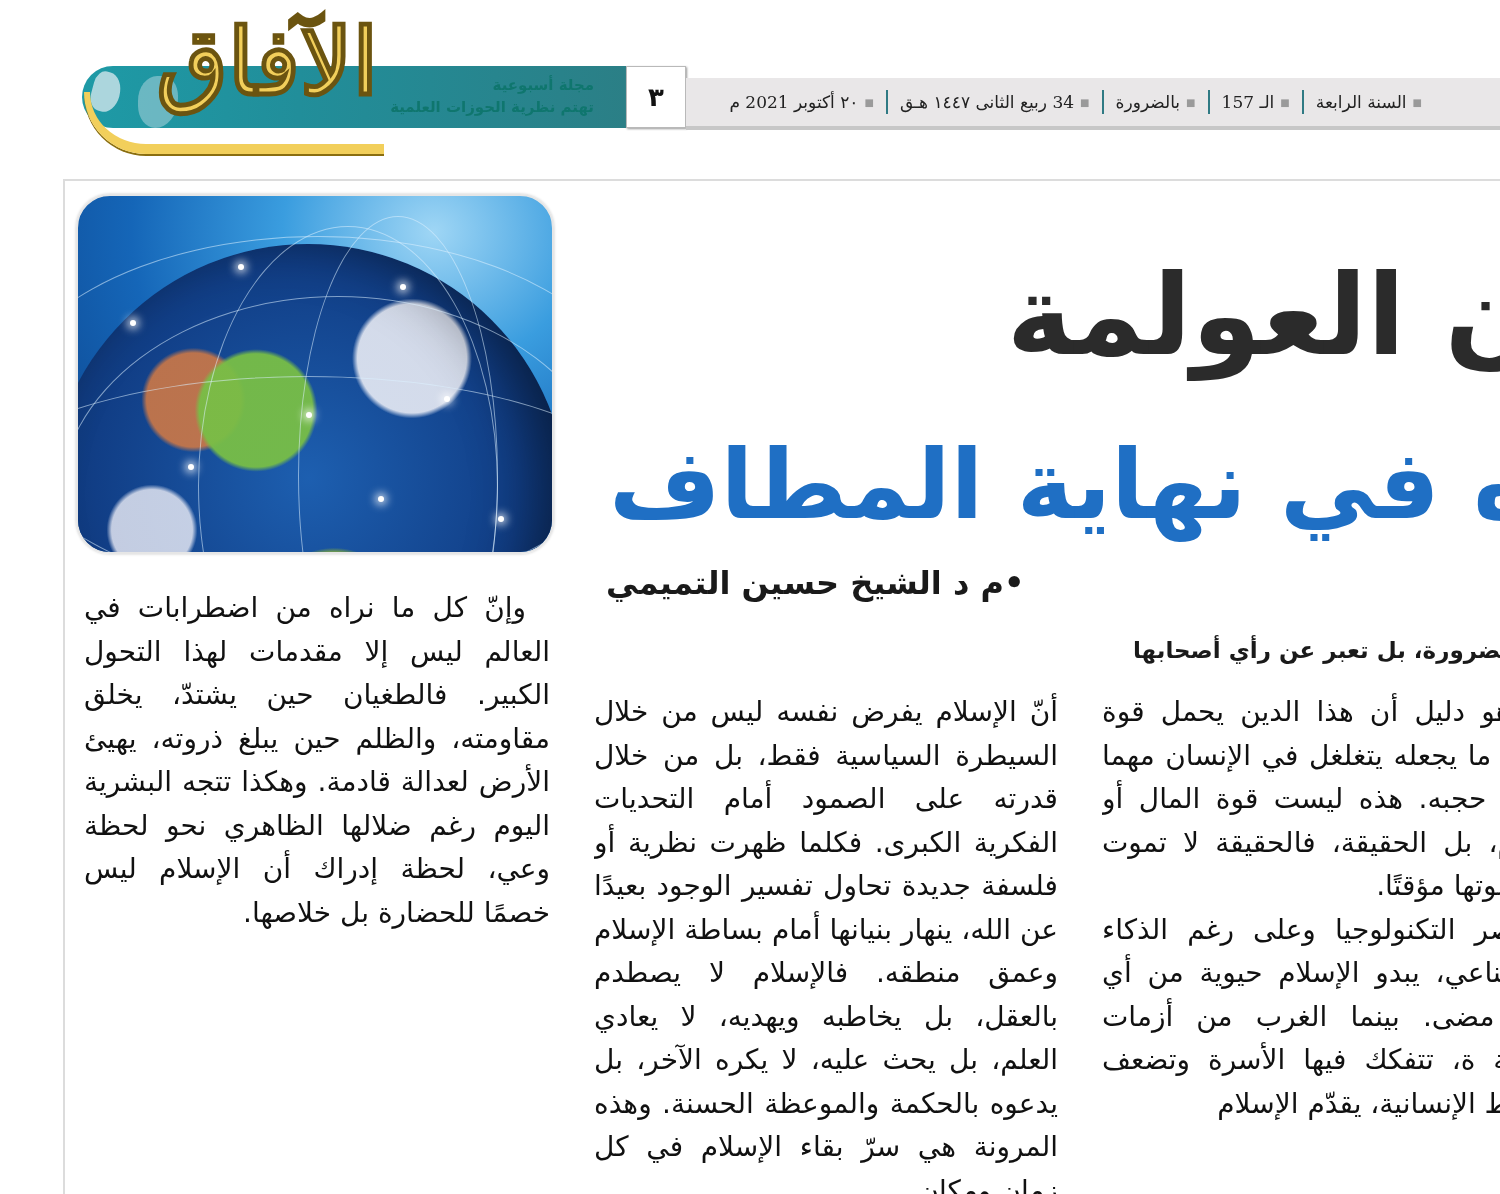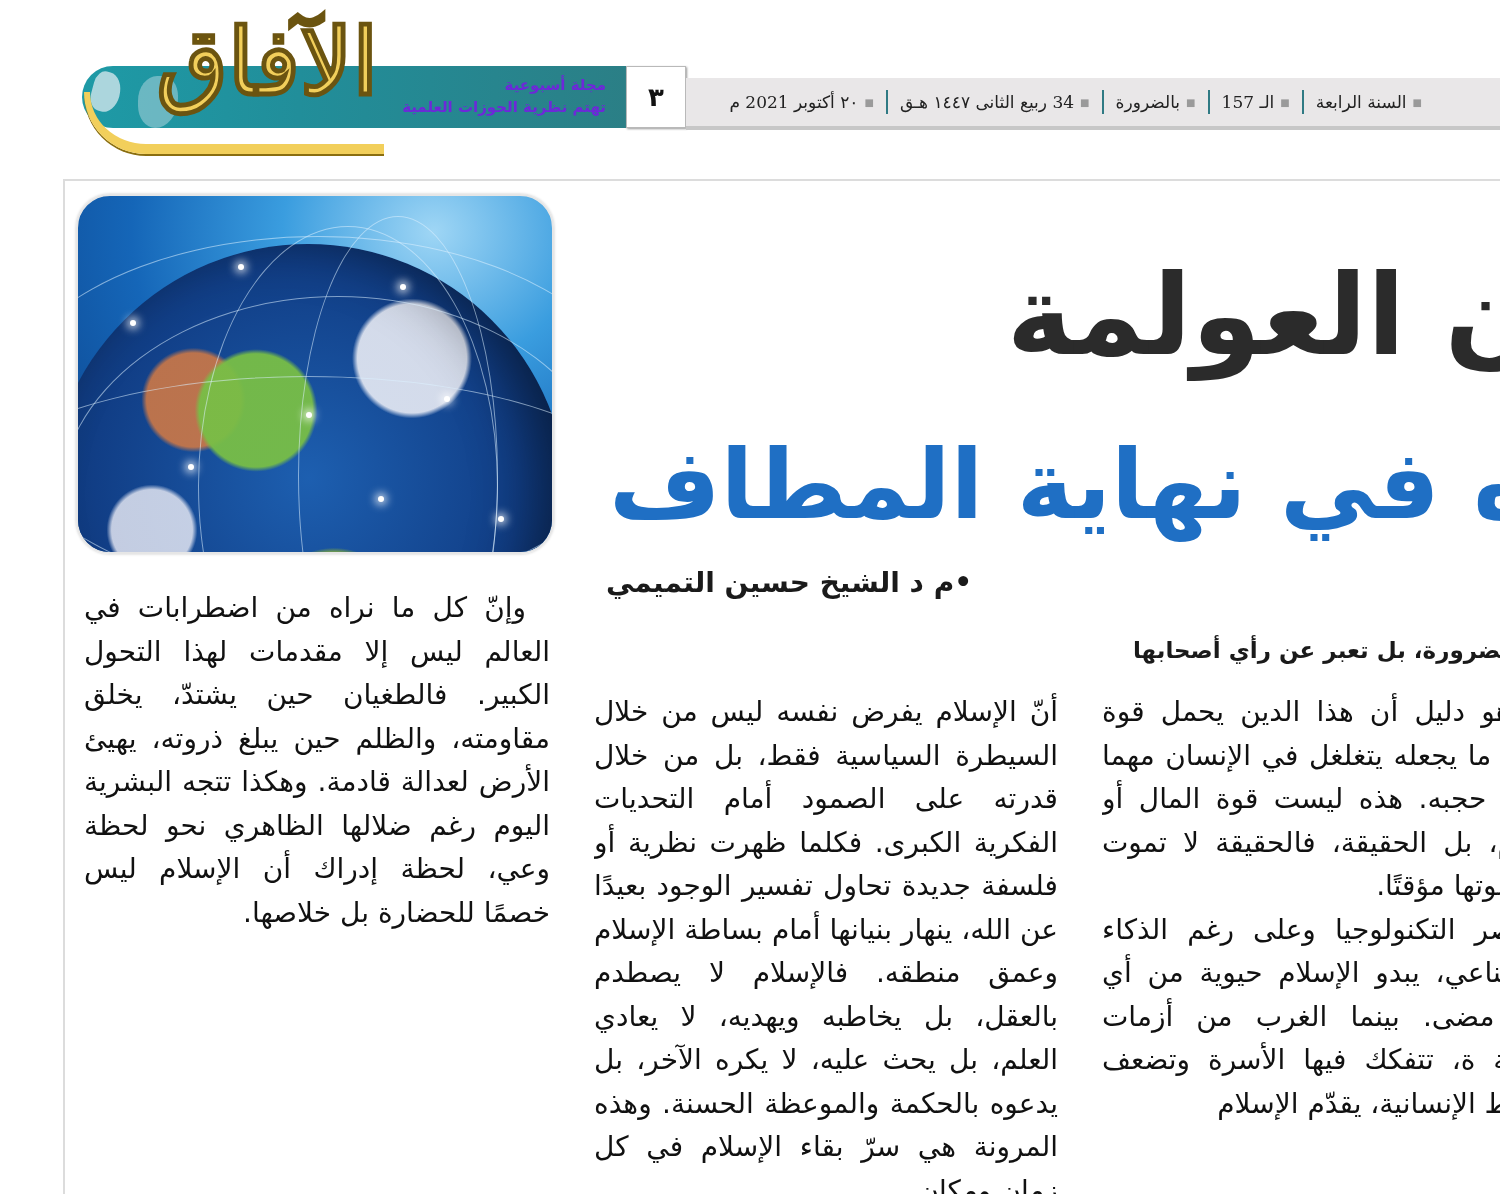--- a/index.html
+++ b/index.html
@@ -29,22 +29,22 @@
     border-radius: 0 0 0 120px;
     box-shadow: 0 2px 0 #8a6e10;
   }
   .logo-word {
     position: absolute; left: 228px; top: -8px; width: 150px; height: 140px;
     font-family: "DejaVu Serif", serif; font-weight: bold; font-size: 92px; line-height: 140px;
     color: #f2cf5b; text-align: center; direction: rtl;
     -webkit-text-stroke: 2px #6b5410;
   }
   .logo-tagline {
-    position: absolute; left: 388px; top: 74px; width: 218px; direction: rtl; text-align: right;
-    color: #6d28d9; font-weight: bold; font-size: 15px; line-height: 22px;
+    position: absolute; left: 376px; top: 74px; width: 218px; direction: rtl; text-align: right;
+    color: #0f766e; font-weight: bold; font-size: 15px; line-height: 22px;
   }
   .page-num {
     position: absolute; left: 626px; top: 66px; width: 60px; height: 62px;
     background: #ffffff; border: 1px solid #b9b9b9; box-shadow: 1px 1px 2px #999;
     font-weight: bold; font-size: 26px; line-height: 60px; text-align: center; color: #111;
   }
   .info-bar {
     position: absolute; left: 686px; top: 78px; width: 814px; height: 52px;
     background: #e9e7e8; border-bottom: 4px solid #c7c7c7;
     direction: rtl; display: flex; align-items: center; padding-right: 66px;
@@ -94,21 +94,21 @@
     font-weight: bold; font-size: 112px; line-height: 140px; color: #2b2b2b;
   }
   .headline-2 {
     position: absolute; right: -30px; top: 420px; width: 760px; height: 130px;
     direction: rtl; text-align: right; white-space: nowrap;
     font-weight: bold; font-size: 96px; line-height: 130px; color: #1f6fc4;
   }
   .byline {
     position: absolute; left: 606px; top: 558px; width: 430px; height: 50px;
     direction: rtl; text-align: left; white-space: nowrap;
-    font-weight: bold; font-size: 28px; line-height: 50px; color: #1a1a1a;
+    font-weight: bold; font-size: 32px; line-height: 50px; color: #1a1a1a;
   }
   .disclaimer {
     position: absolute; left: 1030px; top: 630px; width: 540px; height: 40px;
     direction: rtl; text-align: right; white-space: nowrap;
     font-weight: bold; font-size: 23px; line-height: 40px; color: #1a1a1a;
   }
 
   
   .col {
     position: absolute; direction: rtl; text-align: justify; text-align-last: right;

